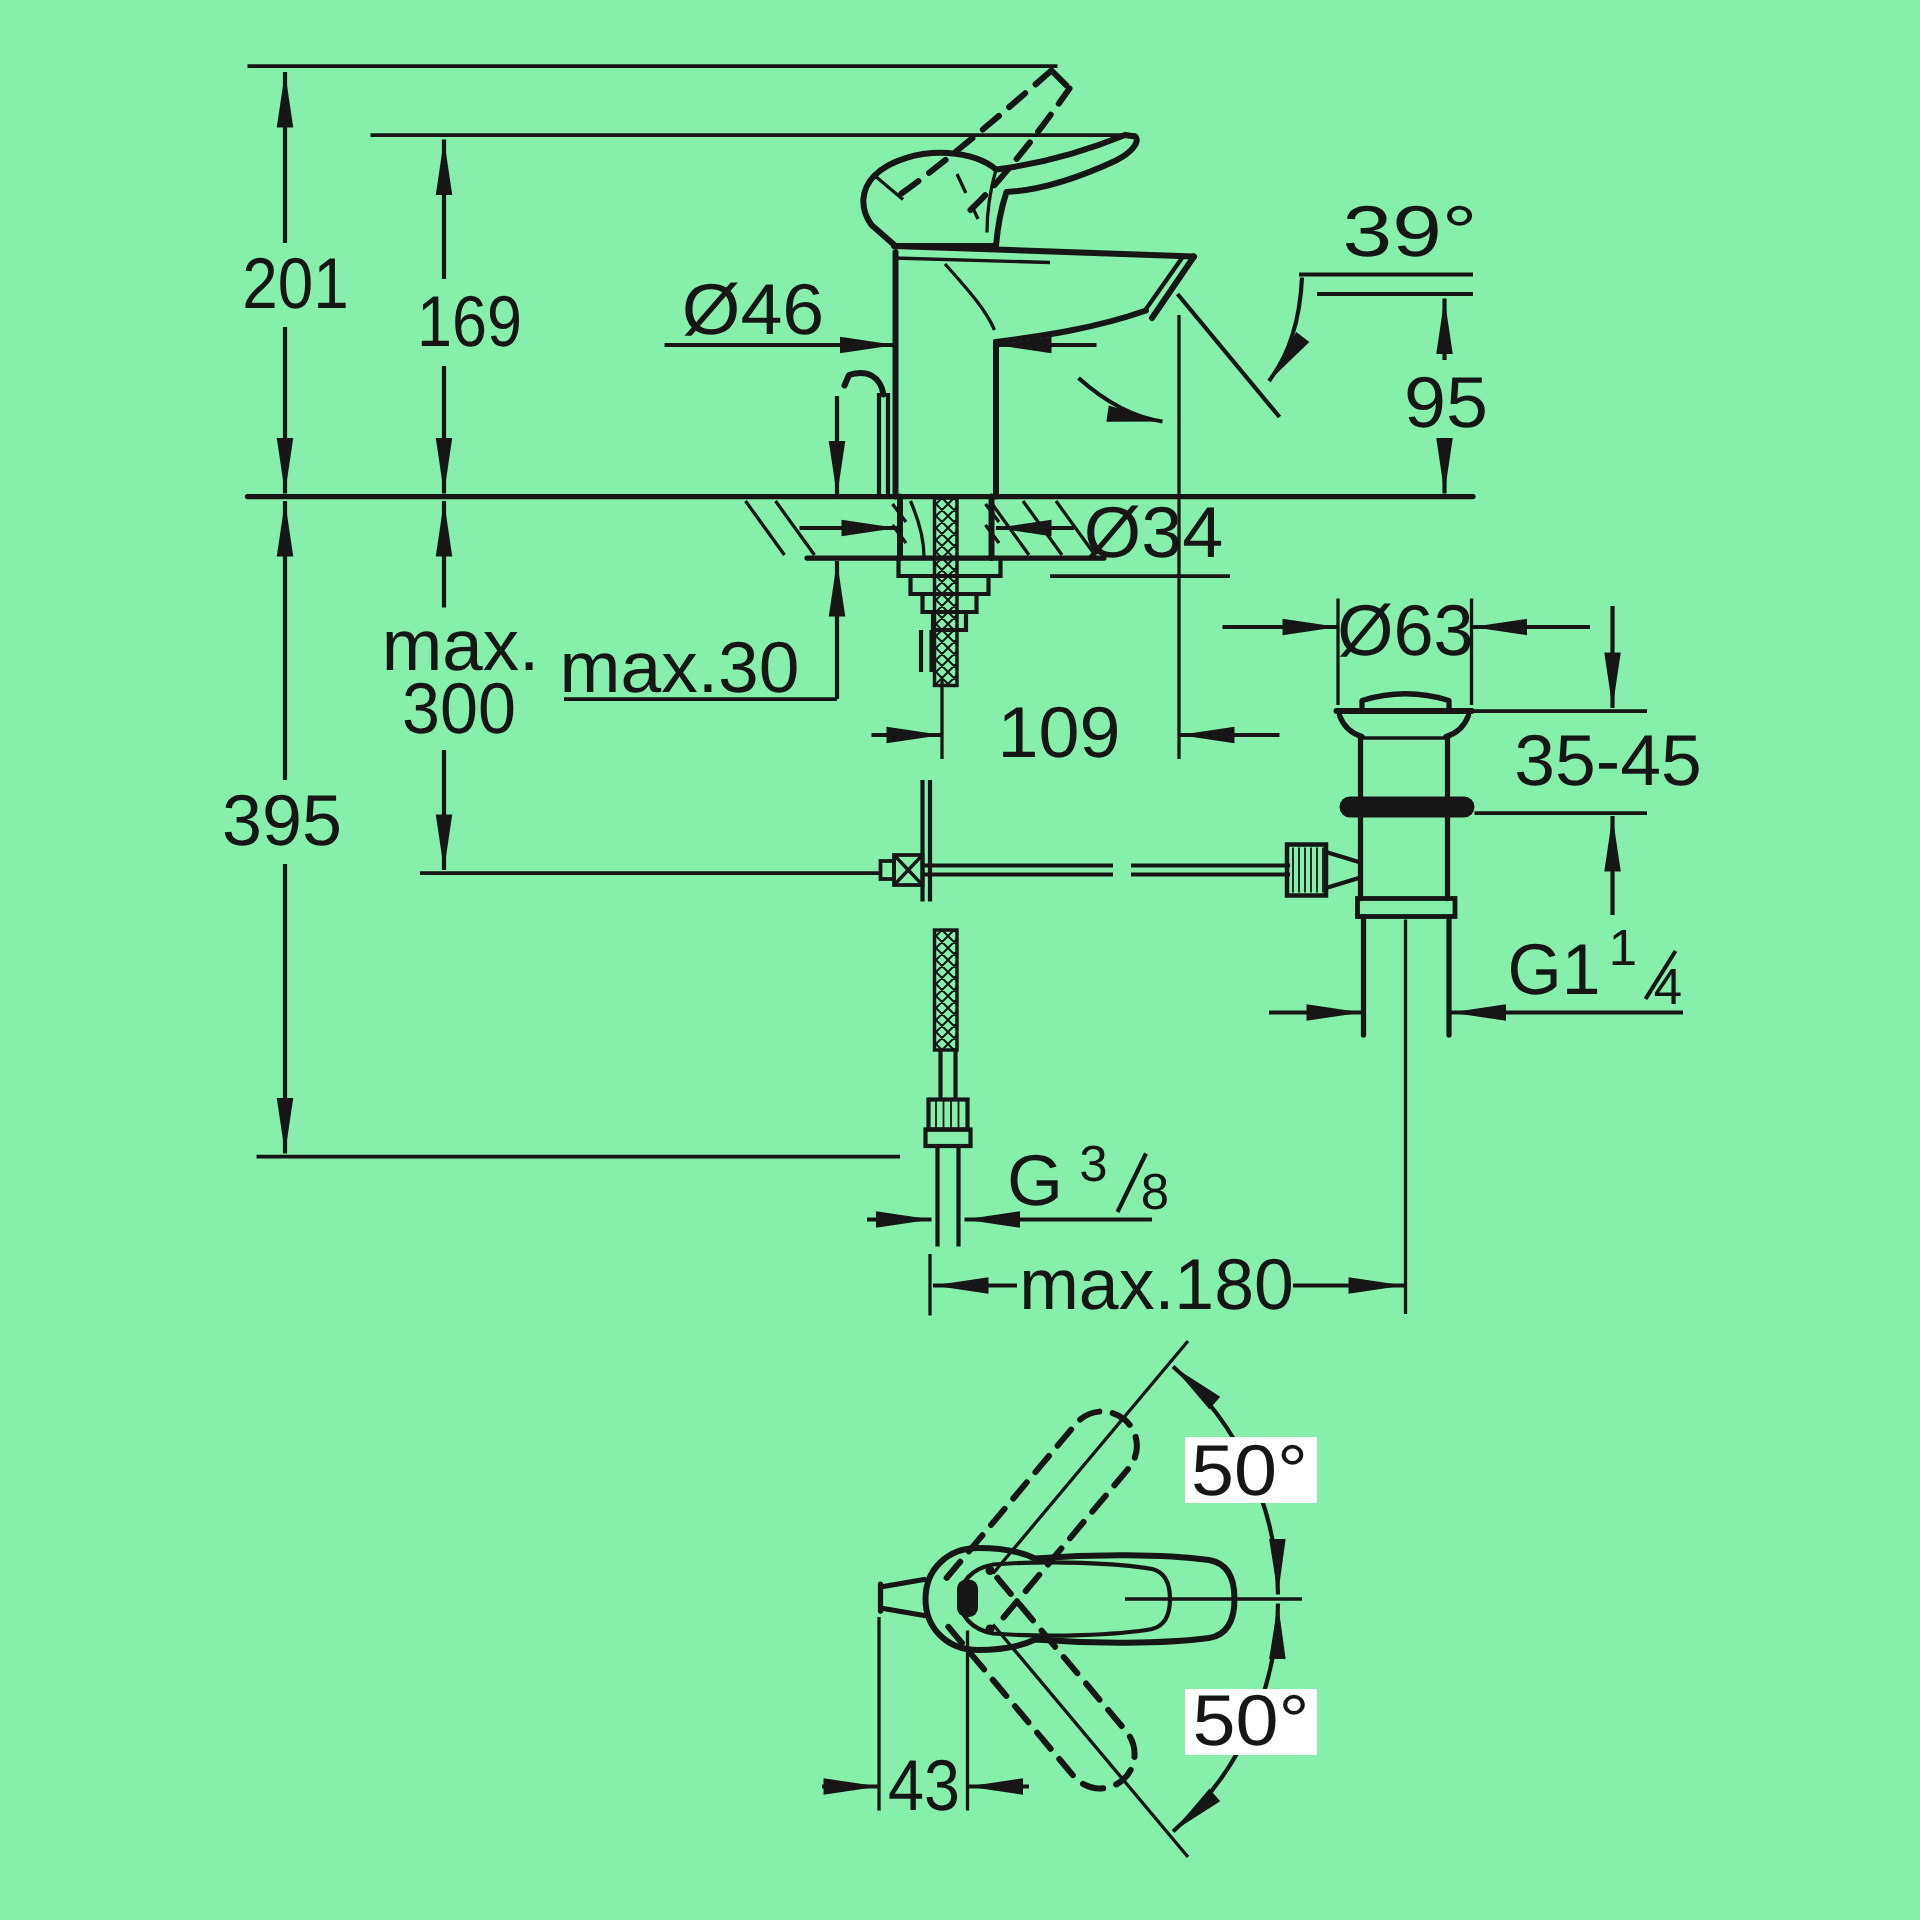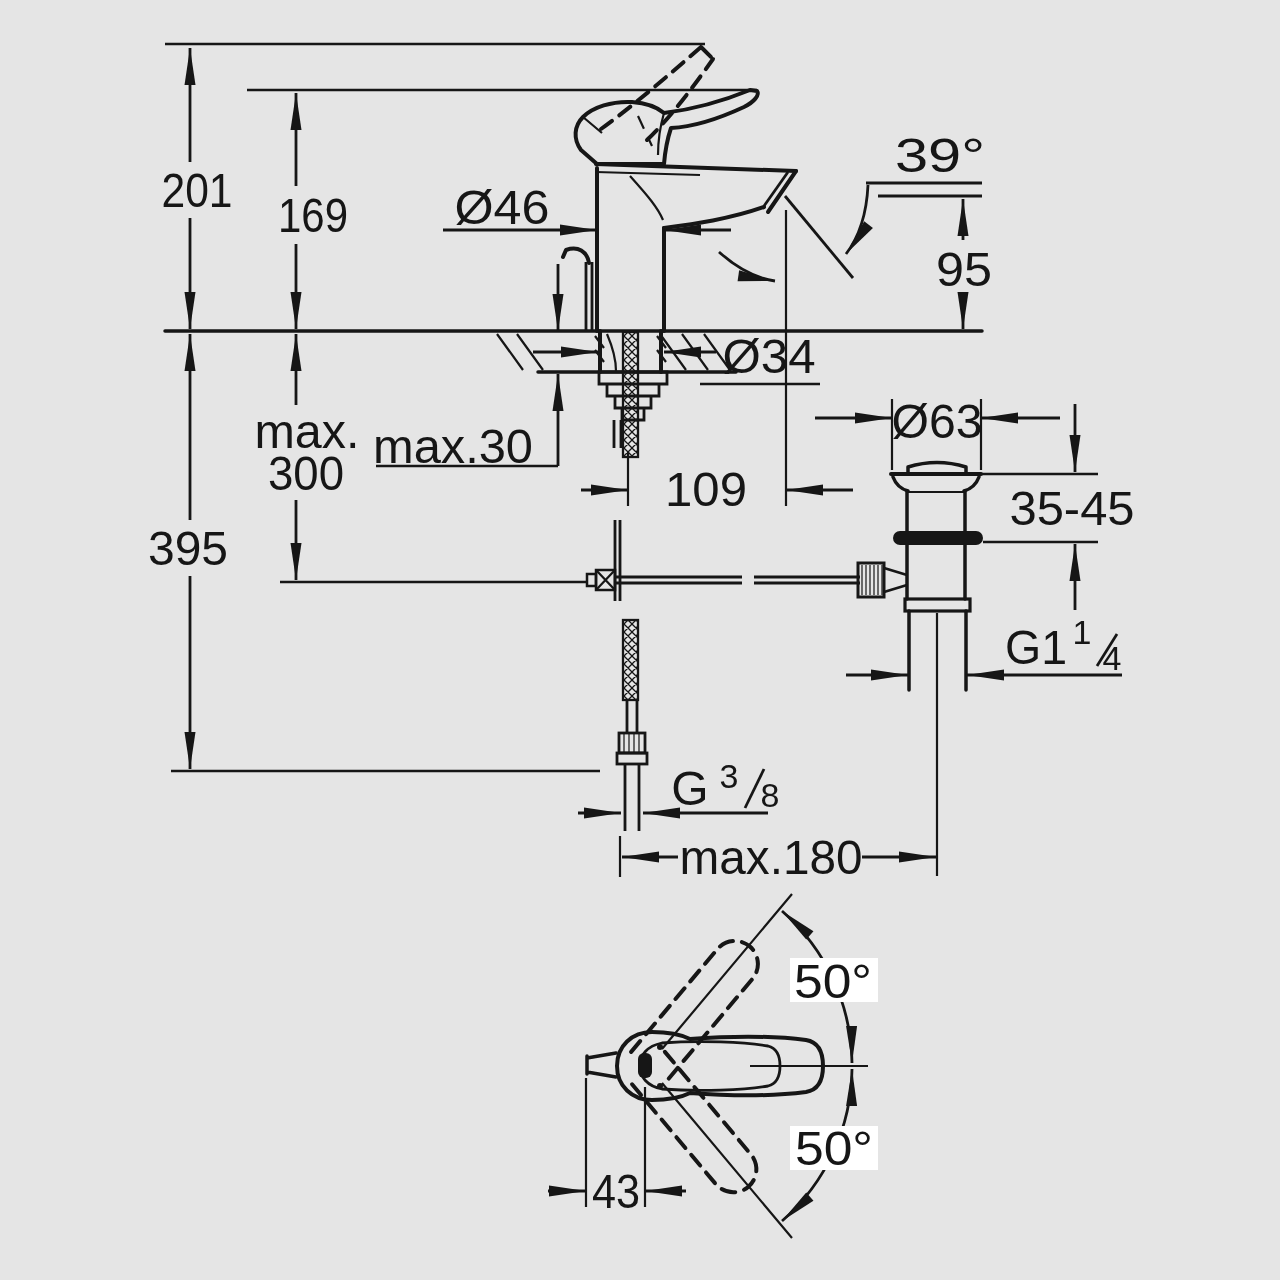--- a/index.html
+++ b/index.html
@@ -1,16 +1,16 @@
 <!DOCTYPE html>
 <html><head>
 <meta charset="utf-8">
 <style>
   html,body{margin:0;padding:0;background:#fff;}
-  .page{width:1280px;height:1280px;background:#e5e5e5;position:relative;overflow:hidden;}
+  .page{width:1280px;height:1280px;background:#86efac;position:relative;overflow:hidden;}
   svg{display:block;}
   text{font-family:"Liberation Sans","DejaVu Sans",sans-serif;fill:#161616;}
   .dimtxt{font-size:48px;}
   .suptxt{font-size:34px;}
   .s  {stroke:#161616;stroke-width:4;fill:none;stroke-linecap:round;stroke-linejoin:round;}
   .s35{stroke:#161616;stroke-width:3.5;fill:none;stroke-linecap:round;stroke-linejoin:round;}
   .m  {stroke:#161616;stroke-width:2.8;fill:none;stroke-linecap:butt;}
   .t  {stroke:#161616;stroke-width:2.2;fill:none;stroke-linecap:butt;}
   .t25{stroke:#161616;stroke-width:2.5;fill:none;}
   .dash{stroke-dasharray:14 9;}

